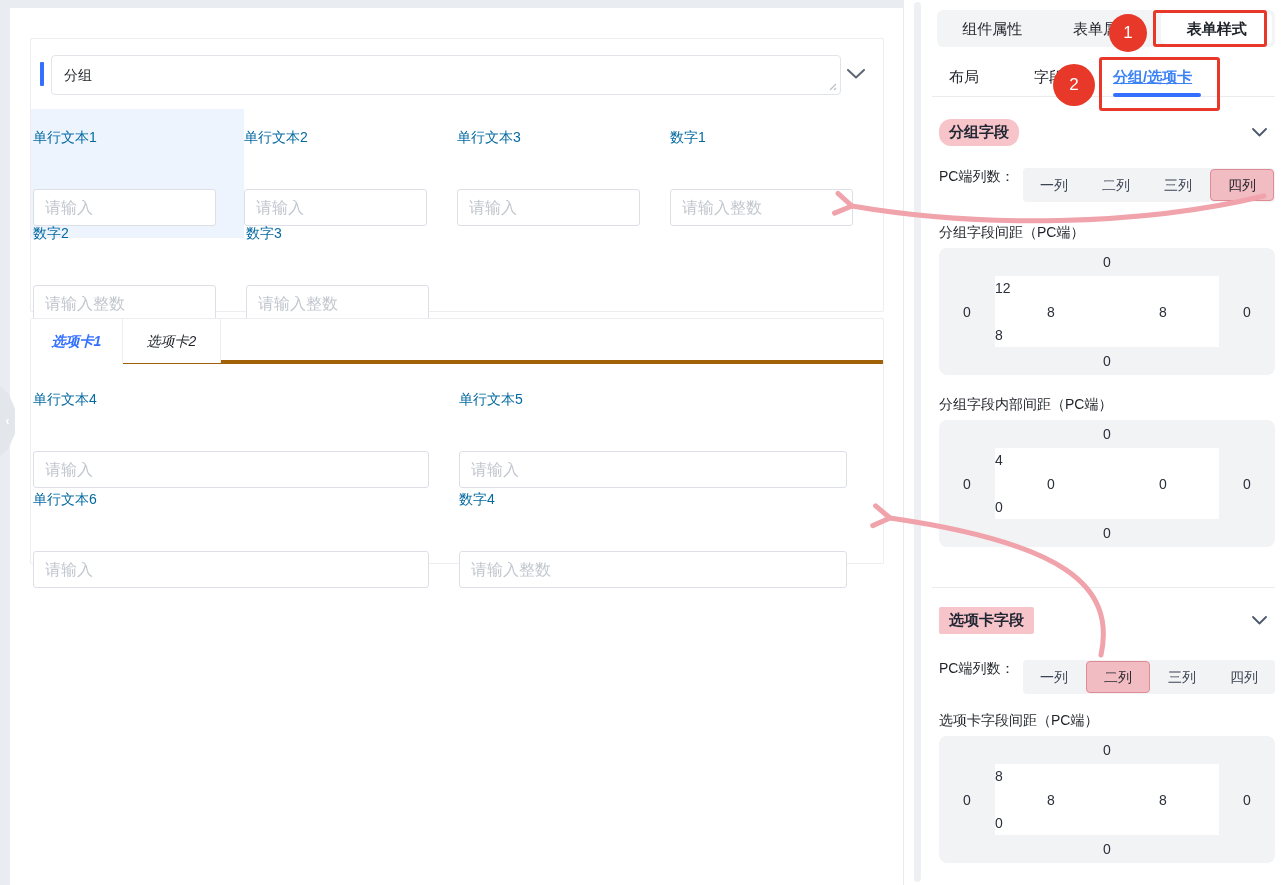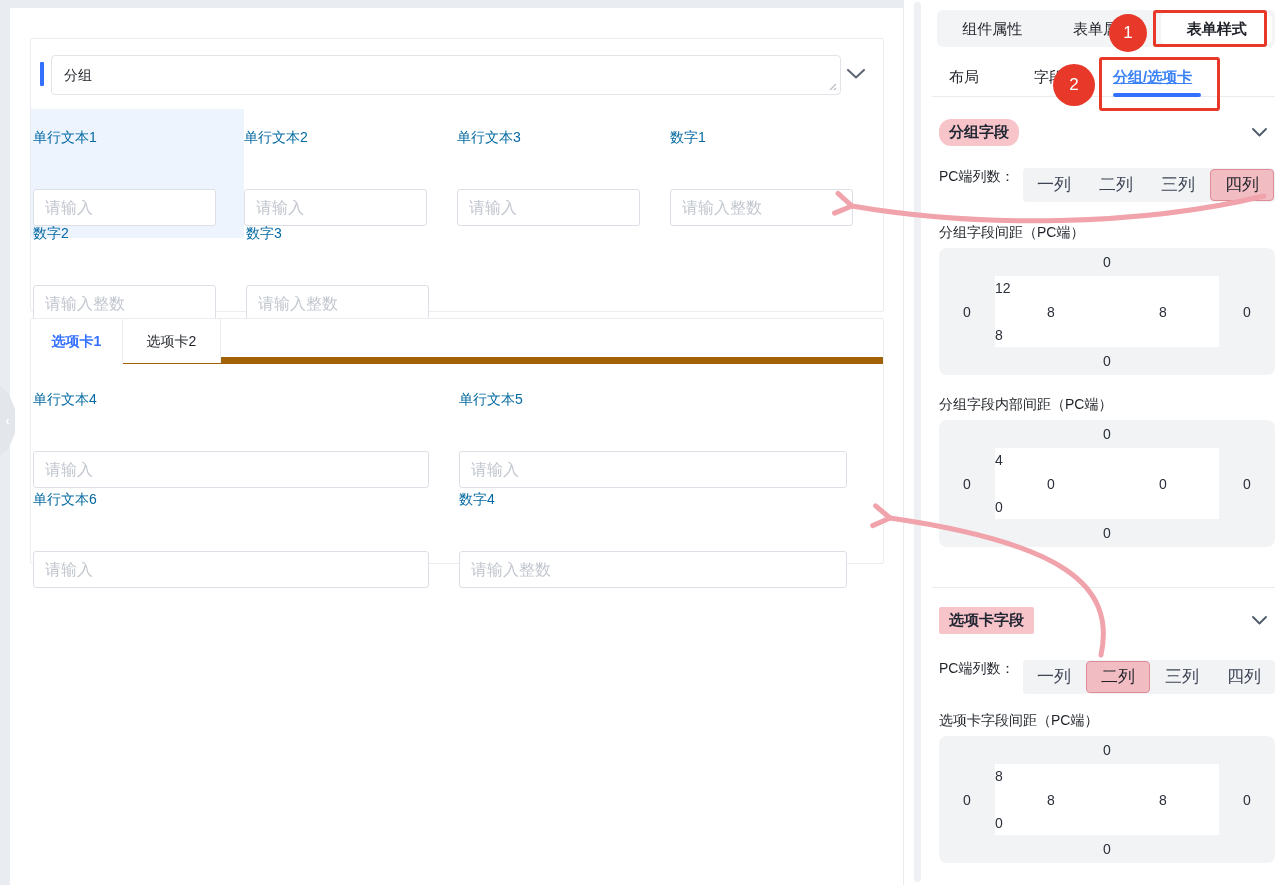--- a/index.html
+++ b/index.html
@@ -27,21 +27,21 @@
   .cell4.selected { background:#edf4fe; margin-left:-2px; padding-left:2px; padding-bottom:12px; }
   .cell2 { width:426px; padding-top:20px; }
   .flabel { display:block; font-size:14px; color:#0369a1; margin-bottom:10px; }
   .finput { width:183px; height:37px; border:1px solid #dcdfe6; border-radius:3px;
             padding:0 11px; font-size:16px; color:#1f2329; background:#fff; outline:none;margin-top:32px; }
   .finput::placeholder { color:#c2c7cf; }
   .cell2 .finput { width:396px; }
   .cell2 + .cell2 .finput { width:388px; }
 
   .tabbar { position:absolute; left:0; top:0; width:100%; height:45px;
-            border-bottom:7px solid #a16207; display:flex; }
+            border-bottom:4px solid #a16207; display:flex;font-style:italic; }
   .ctab { width:92px; height:44px; line-height:44px; text-align:center; font-size:14px;
           color:#1f2329; border-right:1px solid #ecedf0; background:#fff; cursor:pointer; }
   .ctab.t2 { width:98px; }
   .ctab.active { color:#3370ff; font-weight:bold; height:45px; margin-bottom:-1px; border-bottom:1px solid #fff; }
   #g2r1 { top:52px; } #g2r2 { top:152px; }
 
   .left-handle { position:absolute; left:0; top:386px; width:15px; height:70px; background:#e3e6eb;
                  clip-path:polygon(0 0,55% 10%,100% 32%,100% 68%,55% 90%,0 100%);
                  display:flex; align-items:center; justify-content:center; cursor:pointer;
                  color:#fff; font-size:12px; font-weight:bold; }
@@ -66,21 +66,21 @@
   .sec-head { position:absolute; left:35px; font-size:15px; font-weight:bold; color:#212633;
               background:#f7c4ca; padding:4px 10px; border-radius:2px; }
   #sec1 { top:119px;border-radius:12px; } #sec2 { top:607px; }
   .sec-chevron { position:absolute; left:348px; cursor:pointer; }
   #secchev1 { top:128px; } #secchev2 { top:616px; }
 
   .col-row { position:absolute; left:35px; width:336px; display:flex; }
   #colrow1 { top:168px; } #colrow2 { top:660px; }
   .col-label { font-size:14px; color:#1f2329; width:84px; }
   .seg { flex:1; background:#f2f3f5; border-radius:4px; display:flex; height:34px; }
-  .seg-item { flex:1; text-align:center; font-size:17px; color:#3c4353; line-height:34px; cursor:pointer; }
+  .seg-item { flex:1; text-align:center; font-size:14px; color:#3c4353; line-height:34px; cursor:pointer; }
   .seg-item.active { background:#f2bcc3; border:1px solid #df8b96; border-radius:4px;
                      margin:1px; line-height:30px; color:#1f2329; }
 
   .spacing-label { position:absolute; left:35px; font-size:14px; color:#1f2329; }
   #splab1 { top:224px; } #splab2 { top:396px; } #splab3 { top:712px; }
 
   .bm { position:absolute; left:35px; width:336px; height:127px; background:#f2f3f5;
         border-radius:8px; display:flex; flex-direction:column; font-size:14px; color:#2a2f3a; }
   #bm1 { top:248px; } #bm2 { top:420px; } #bm3 { top:736px; }
   .bm-cap { height:28px; line-height:28px; text-align:center; }

